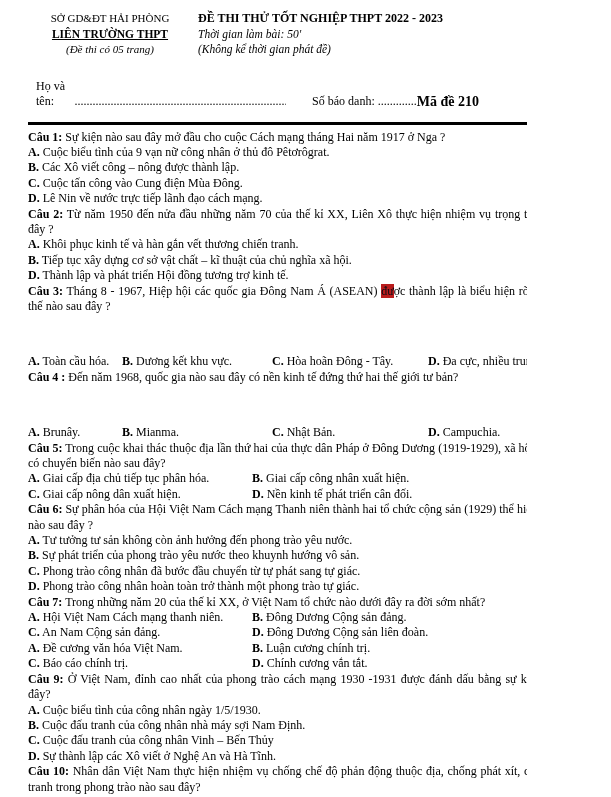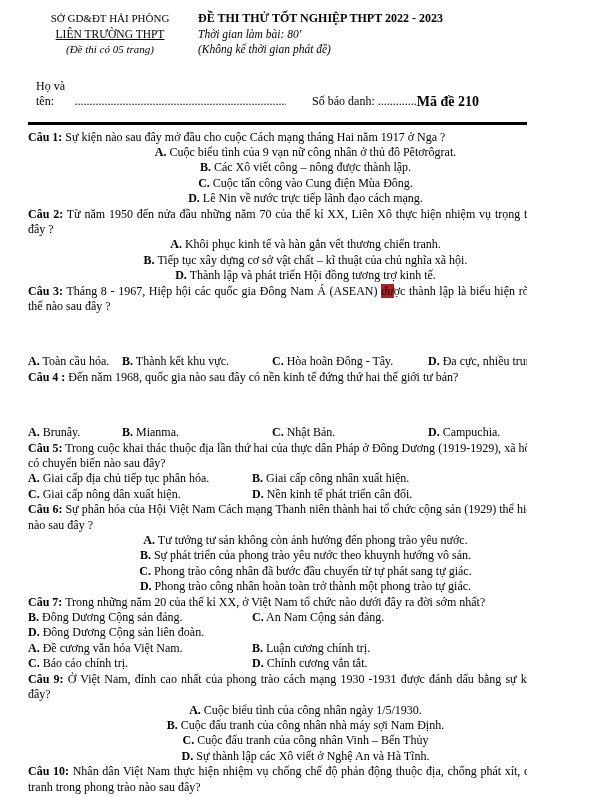--- a/index.html
+++ b/index.html
@@ -5,57 +5,57 @@
   html,body { margin:0; padding:0; background:#ffffff; }
   .page {
     position:relative; width:527px; height:797px; background:#fff; color:#000;
     font-family:"Liberation Serif","DejaVu Serif",serif; overflow:hidden;
   }
   
   .hdr { display:flex; padding-top:11px; }
   .hdr-left  { width:176px; margin-left:22px; text-align:center; }
   .hdr-right { width:312px; margin-left:0; text-align:left; }
   .org    { font-size:11px;   line-height:15.5px; }
-  .school { font-size:11.5px; line-height:15.5px; font-weight:normal; text-decoration:underline; }
+  .school { font-size:11.5px; line-height:15.5px; font-weight:bold; text-decoration:underline; }
   .pages  { font-size:11px;   line-height:15.5px; font-style:italic; }
   .title, .subject { font-size:12px; line-height:15.5px; font-weight:bold; }
   .dur, .note { font-size:11.5px; line-height:15.5px; font-style:italic; }
   
   .idrow { display:flex; align-items:flex-end; margin:21px 48px 0 36px; font-size:12px; line-height:15px; }
   .dotfill { display:inline-block; overflow:hidden; white-space:nowrap; width:274px; }
   .sbd  { margin-left:26px; white-space:nowrap; }
   .sbddots { margin-left:3px; white-space:nowrap; }
   .code { margin-left:auto; font-weight:bold; font-size:14px; white-space:nowrap; }
   
   .rule { height:3px; background:#000; width:555px; margin:13px 0 0 28px; }
   
   .qs { width:555px; margin:5px 28px 0 28px; font-size:12px; line-height:15.4px; }
   .stem { margin:0; text-align:justify; }
   .opt b, .stem b { font-weight:bold; }
-  .opts.rows .opt { display:block;text-align:center; }
+  .opts.rows .opt { display:block; }
   .opts.cols2 { display:grid; grid-template-columns:224px 1fr; }
   .opts.cols4 { display:grid; grid-template-columns:94px 150px 156px 1fr;margin-top:40px; }
   .opt { white-space:nowrap; overflow:visible; }
   .opts.rows .opt { white-space:normal; }
-  .hl { background:#b91c1c; color:#0b0b14;font-style:italic; }
+  .hl { background:#b91c1c; color:#0b0b14; }
 </style>
 </head>
 <body>
 
 <div class="page">
 
   <div class="hdr">
     <div class="hdr-left">
       <div class="org">SỞ GD&amp;ĐT HẢI PHÒNG</div>
       <div class="school">LIÊN TRƯỜNG THPT</div>
       <div class="pages">(Đề thi có 05 trang)</div>
     </div>
     <div class="hdr-right">
       <div class="title">ĐỀ THI THỬ TỐT NGHIỆP THPT 2022 - 2023</div>
-      <div class="dur">Thời gian làm bài: 80'</div>
+      <div class="dur">Thời gian làm bài: 50'</div>
       <div class="note">(Không kể thời gian phát đề)</div>
     </div>
   </div>
 
   <div class="idrow">
     <span>Họ và tên:</span>
     <span class="dotfill">..............................................................................................................</span>
     <span class="sbd">Số báo danh:</span>
     <span class="sbddots">.............</span>
     <span class="code">Mã đề 210</span>
@@ -81,21 +81,21 @@
         <span class="opt"><b>A.</b> <span>Khôi phục kinh tế và hàn gắn vết thương chiến tranh.</span></span>
         <span class="opt"><b>B.</b> <span>Tiếp tục xây dựng cơ sở vật chất – kĩ thuật của chủ nghĩa xã hội.</span></span>
         <span class="opt"><b>D.</b> <span>Thành lập và phát triển Hội đồng tương trợ kinh tế.</span></span>
       </div>
     </div>
 
     <div class="q">
       <p class="stem"><b>Câu 3:</b> <span>Tháng 8 - 1967, Hiệp hội các quốc gia Đông Nam Á (ASEAN) </span><span class="hl">đư</span><span>ợc thành lập là biểu hiện rõ nét của xu thế nào sau đây ?</span></p>
       <div class="opts cols4">
         <span class="opt"><b>A.</b> <span>Toàn cầu hóa.</span></span>
-        <span class="opt"><b>B.</b> <span>Thành kết khu vực.</span></span>
+        <span class="opt"><b>B.</b> <span>Dương kết khu vực.</span></span>
         <span class="opt"><b>C.</b> <span>Hòa hoãn Đông - Tây.</span></span>
         <span class="opt"><b>D.</b> <span>Đa cực, nhiều trung tâm.</span></span>
       </div>
     </div>
 
     <div class="q">
       <p class="stem"><b>Câu 4 :</b> <span>Đến năm 1968, quốc gia nào sau đây có nền kinh tế đứng thứ hai thế giới tư bản?</span></p>
       <div class="opts cols4">
         <span class="opt"><b>A.</b> <span>Brunây.</span></span>
         <span class="opt"><b>B.</b> <span>Mianma.</span></span>
@@ -120,20 +120,21 @@
         <span class="opt"><b>A.</b> <span>Tư tưởng tư sản không còn ảnh hưởng đến phong trào yêu nước.</span></span>
         <span class="opt"><b>B.</b> <span>Sự phát triển của phong trào yêu nước theo khuynh hướng vô sản.</span></span>
         <span class="opt"><b>C.</b> <span>Phong trào công nhân đã bước đầu chuyển từ tự phát sang tự giác.</span></span>
         <span class="opt"><b>D.</b> <span>Phong trào công nhân hoàn toàn trở thành một phong trào tự giác.</span></span>
       </div>
     </div>
 
     <div class="q">
       <p class="stem"><b>Câu 7:</b> <span>Trong những năm 20 của thế kỉ XX, ở Việt Nam tổ chức nào dưới đây ra đời sớm nhất?</span></p>
       <div class="opts cols2">
+        <span class="opt"><b>A.</b> <span>Hội Việt Nam Cách mạng thanh niên.</span></span>
         <span class="opt"><b>B.</b> <span>Đông Dương Cộng sản đảng.</span></span>
         <span class="opt"><b>C.</b> <span>An Nam Cộng sản đảng.</span></span>
         <span class="opt"><b>D.</b> <span>Đông Dương Cộng sản liên đoàn.</span></span>
       </div>
     </div>
 
     <div class="q">
       <div class="opts cols2">
         <span class="opt"><b>A.</b> <span>Đề cương văn hóa Việt Nam.</span></span>
         <span class="opt"><b>B.</b> <span>Luận cương chính trị.</span></span>

